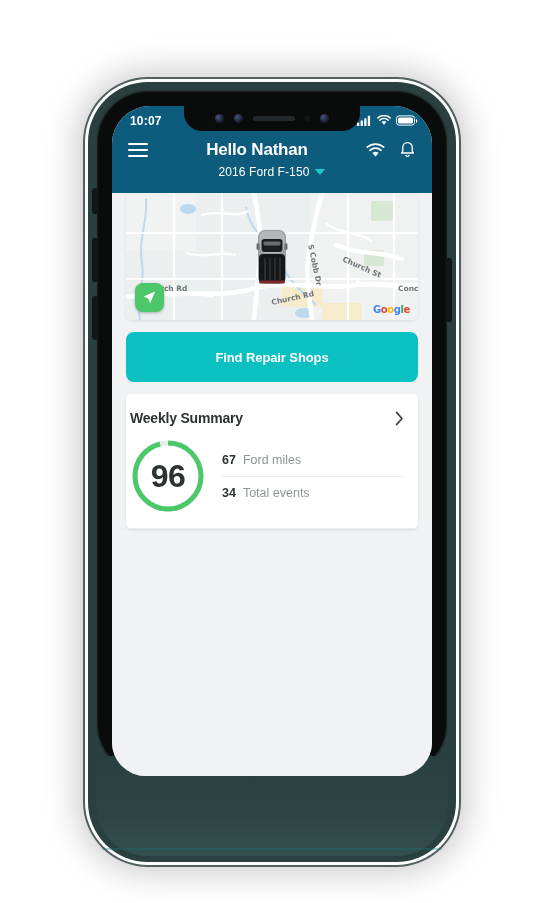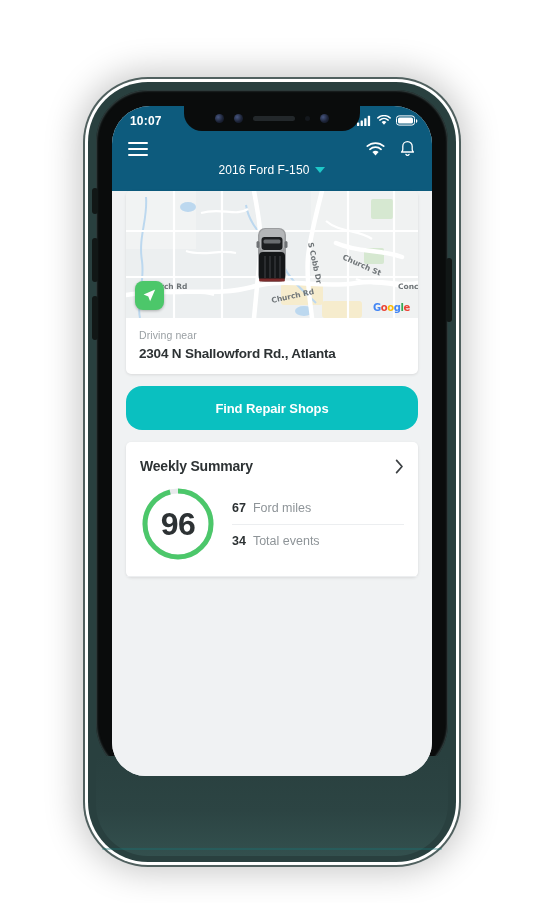--- a/index.html
+++ b/index.html
@@ -287,40 +287,40 @@
     margin-top: 5px;
     font-size: 13px;
     font-weight: 700;
     color: #2d3234;
     letter-spacing: -0.1px;
   }
 
   
   .cta-button {
     margin-top: 12px;
-    height: 44px;
-    border-radius: 16px;
+    height: 50px;
+    border-radius: 8px;
     background: #0ac0c0;
     color: #ffffff;
     font-size: 13px;
     font-weight: 700;
     letter-spacing: -0.1px;
     display: flex;
     align-items: center;
     justify-content: center;
     cursor: pointer;
     border: none;
     width: 100%;
     font-family: "Liberation Sans", sans-serif;
   }
 
   
   .summary-card {
     margin-top: 12px;
-    padding: 16px 14px 0 14px;
+    padding: 16px 14px 0 4px;
     box-sizing: border-box;
   }
   .summary-head {
     display: flex;
     align-items: center;
     justify-content: space-between;
   }
   .summary-title {
     font-size: 14px;
     font-weight: 700;
@@ -411,20 +411,21 @@
       </div>
     </div>
 
     <div class="appheader">
       <div class="header-row">
         <div class="hamburger">
           <span></span>
             <span></span>
             <span></span>
         </div>
+        <div class="header-title">Hello Nathan</div>
         <div class="header-actions">
           <svg width="19" height="15" viewBox="0 0 19 15">
             <path d="M9.5 13.6 L6.4 9.9 a4.9 4.9 0 0 1 6.2 0 Z" fill="#fff"></path>
             <path d="M3.9 7.3 a8.4 8.4 0 0 1 11.2 0" stroke="#fff" stroke-width="1.7" fill="none" stroke-linecap="round"></path>
             <path d="M1.3 4.2 a12.2 12.2 0 0 1 16.4 0" stroke="#fff" stroke-width="1.7" fill="none" stroke-linecap="round"></path>
           </svg>
           <svg width="17" height="18" viewBox="0 0 17 18">
             <path d="M8.5 1.6 c-2.7 0-4.7 2-4.7 4.6 v3.3 c0 1-0.5 1.9-1.3 2.5 h12 c-0.8-0.6-1.3-1.5-1.3-2.5 V6.2 c0-2.6-2-4.6-4.7-4.6 Z" stroke="#fff" stroke-width="1.3" fill="none" stroke-linejoin="round"></path>
             <path d="M6.9 14.3 a1.7 1.7 0 0 0 3.2 0" stroke="#fff" stroke-width="1.3" fill="none" stroke-linecap="round"></path>
           </svg>
@@ -503,24 +504,20 @@
             <svg width="15" height="15" viewBox="0 0 15 15">
               <path d="M13.2 1.6 L1.6 6.6 L6.3 8.4 L8.1 13.2 Z" fill="#ffffff"></path>
             </svg>
           </div>
 
           <div class="google-logo">
             <span class="g-b">G</span><span class="g-r">o</span><span class="g-y">o</span><span class="g-b">g</span><span class="g-g">l</span><span class="g-r">e</span>
           </div>
         </div>
 
-        <div class="map-meta">
-          <div class="meta-label">Driving near</div>
-          <div class="meta-value">2304 N Shallowford Rd., Atlanta</div>
-        </div>
       </div>
 
 
       <button class="cta-button">Find Repair Shops</button>
 
       <div class="card summary-card">
         <div class="summary-head">
           <div class="summary-title">Weekly Summary</div>
           <svg width="9" height="15" viewBox="0 0 9 15">
             <path d="M1.6 1.4 L7 7.5 L1.6 13.6" stroke="#3c4043" stroke-width="1.7" fill="none" stroke-linecap="round" stroke-linejoin="round"></path>

